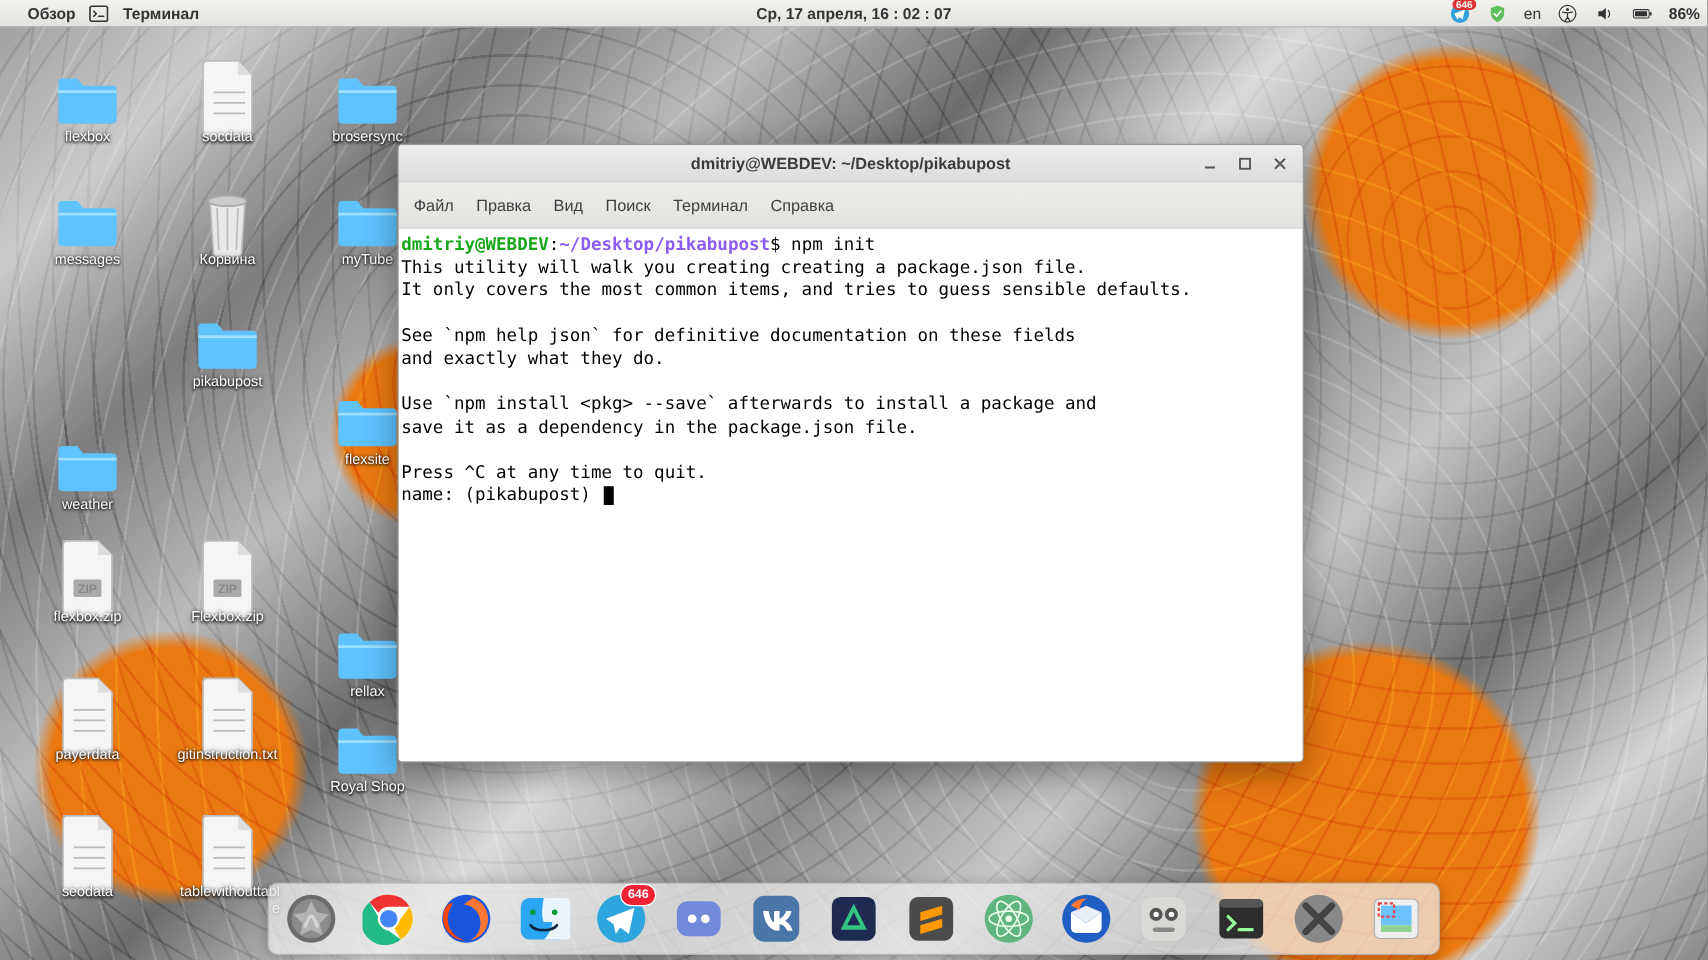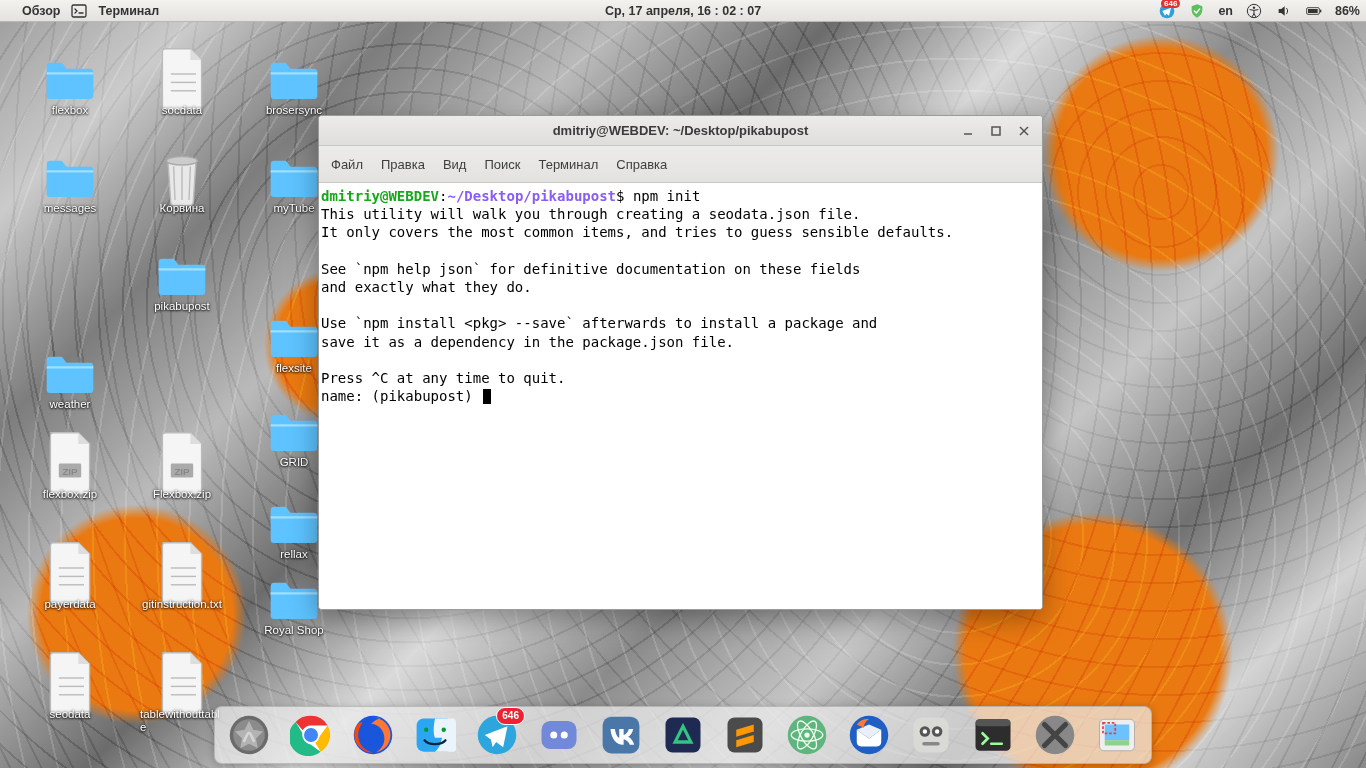--- a/index.html
+++ b/index.html
@@ -44,21 +44,21 @@
 .menubar .center{position:absolute;left:50%;transform:translateX(-50%);font-weight:700;}
 .menubar .right{margin-left:auto;display:flex;align-items:center;gap:12px;}
 .tray-ic{display:inline-flex;align-items:center;justify-content:center;width:18px;height:18px;}
 .tray-ic svg{width:16px;height:16px;}
 .badge-tele{position:relative;}
 .badge-tele .num{position:absolute;top:-3px;right:-4px;background:#d33;color:#fff;border-radius:6px;font-size:8px;padding:0 3px;font-weight:700;}
 
 .desktop{position:absolute; top:22px; left:0; right:0; bottom:0;}
 .dicon{position:absolute;width:84px;display:flex;flex-direction:column;align-items:center;gap:2px;}
 .dicon .glyph{width:56px;height:44px;display:flex;align-items:center;justify-content:center;}
-.dicon .lbl{color:#fff;font-size:11.5px;text-align:left;text-shadow:0 1px 2px rgba(0,0,0,.9),0 0 3px rgba(0,0,0,.8);line-height:1.15;word-break:break-word;font-weight:500;}
+.dicon .lbl{color:#fff;font-size:11.5px;text-align:right;text-shadow:0 1px 2px rgba(0,0,0,.9),0 0 3px rgba(0,0,0,.8);line-height:1.15;word-break:break-word;font-weight:500;}
 .folder-svg{fill:#5ec3ff;}
 .file-svg{fill:#f5f5f5;stroke:#bbb;stroke-width:1;}
 .zip-tag{fill:#888;font-size:7px;font-weight:700;}
 
 .termwin{
   position:absolute;left:318px;top:115px;width:725px;height:495px;
   background:#fff;border:1px solid #9b9b99;border-radius:4px;
   box-shadow:0 8px 28px rgba(0,0,0,.35);
   display:flex;flex-direction:column;overflow:hidden;
 }
@@ -122,21 +122,21 @@
           <path d="M5 12l13-5-3 12-4-3-2 3z" fill="#fff"></path>
         </svg>
       <span class="num">646</span>
     </span>
     <span class="tray-ic">
       <svg viewBox="0 0 24 24">
           <path d="M12 2l8 3v6c0 5-3.5 9-8 11-4.5-2-8-6-8-11V5z" fill="#5cc05c"></path>
           <path d="M8 12l3 3 5-6" stroke="#fff" stroke-width="2" fill="none" stroke-linecap="round"></path>
         </svg>
     </span>
-    <span style="font-weight:700;">en</span>
+    <span style="font-weight:400;">en</span>
     <span class="tray-ic">
       <svg viewBox="0 0 24 24">
           <circle cx="12" cy="12" r="10" fill="none" stroke="#333" stroke-width="1.5"></circle>
           <circle cx="12" cy="7" r="1.8" fill="#333"></circle>
           <path d="M6 10l6 1 6-1M12 11v5l-3 5M12 16l3 5" stroke="#333" stroke-width="1.5" fill="none" stroke-linecap="round"></path>
         </svg>
     </span>
     <span class="tray-ic">
       <svg viewBox="0 0 24 24">
           <path d="M4 9v6h4l5 4V5l-5 4z" fill="#333"></path>
@@ -238,29 +238,20 @@
       <div class="lbl">flexsite</div>
     </div>
     <div class="dicon" style="left: 28px; top: 330px;">
       <div class="glyph">
         <svg viewBox="0 0 48 40">
           <path class="folder-svg" d="M4 8c0-2 1-3 3-3h10l4 5h20c2 0 3 1 3 3v20c0 2-1 3-3 3H7c-2 0-3-1-3-3z"></path>
           <path fill="#9fe0ff" d="M4 13h40v2H4z"></path>
         </svg>
       </div>
       <div class="lbl">weather</div>
-    </div>
-    <div class="dicon" style="left: 252px; top: 388px;">
-      <div class="glyph">
-        <svg viewBox="0 0 48 40">
-          <path class="folder-svg" d="M4 8c0-2 1-3 3-3h10l4 5h20c2 0 3 1 3 3v20c0 2-1 3-3 3H7c-2 0-3-1-3-3z"></path>
-          <path fill="#9fe0ff" d="M4 13h40v2H4z"></path>
-        </svg>
-      </div>
-      <div class="lbl">GRID</div>
     </div>
     <div class="dicon" style="left: 28px; top: 420px;">
       <div class="glyph">
         <svg viewBox="0 0 40 48">
           <path class="file-svg" d="M6 2h20l8 8v34c0 1-1 2-2 2H8c-1 0-2-1-2-2V4c0-1 1-2 2-2z"></path>
           <path fill="#ddd" d="M26 2v8h8z"></path>
           <rect x="12" y="24" width="16" height="10" fill="#aaa" rx="1"></rect>
           <text x="20" y="32" text-anchor="middle" class="zip-tag" fill="#fff">ZIP</text>
         </svg>
       </div>
@@ -376,21 +367,21 @@
   </div>
   <div class="term-menu">
     <span>Файл</span>
     <span>Правка</span>
     <span>Вид</span>
     <span>Поиск</span>
     <span>Терминал</span>
     <span>Справка</span>
   </div>
   <div class="term-body"><span class="p-user">dmitriy@WEBDEV</span><span>:</span><span class="p-path">~/Desktop/pikabupost</span><span class="p-dollar">$</span><span> npm init</span>
-<span>This utility will walk you through creating a seodata.json file.</span>
+<span>This utility will walk you creating creating a package.json file.</span>
 <span>It only covers the most common items, and tries to guess sensible defaults.</span>
 
 <span>See `npm help json` for definitive documentation on these fields</span>
 <span>and exactly what they do.</span>
 
 <span>Use `npm install &lt;pkg&gt; --save` afterwards to install a package and</span>
 <span>save it as a dependency in the package.json file.</span>
 
 <span>Press ^C at any time to quit.</span>
 <span>name: (pikabupost) </span><span class="cursor"></span></div>

